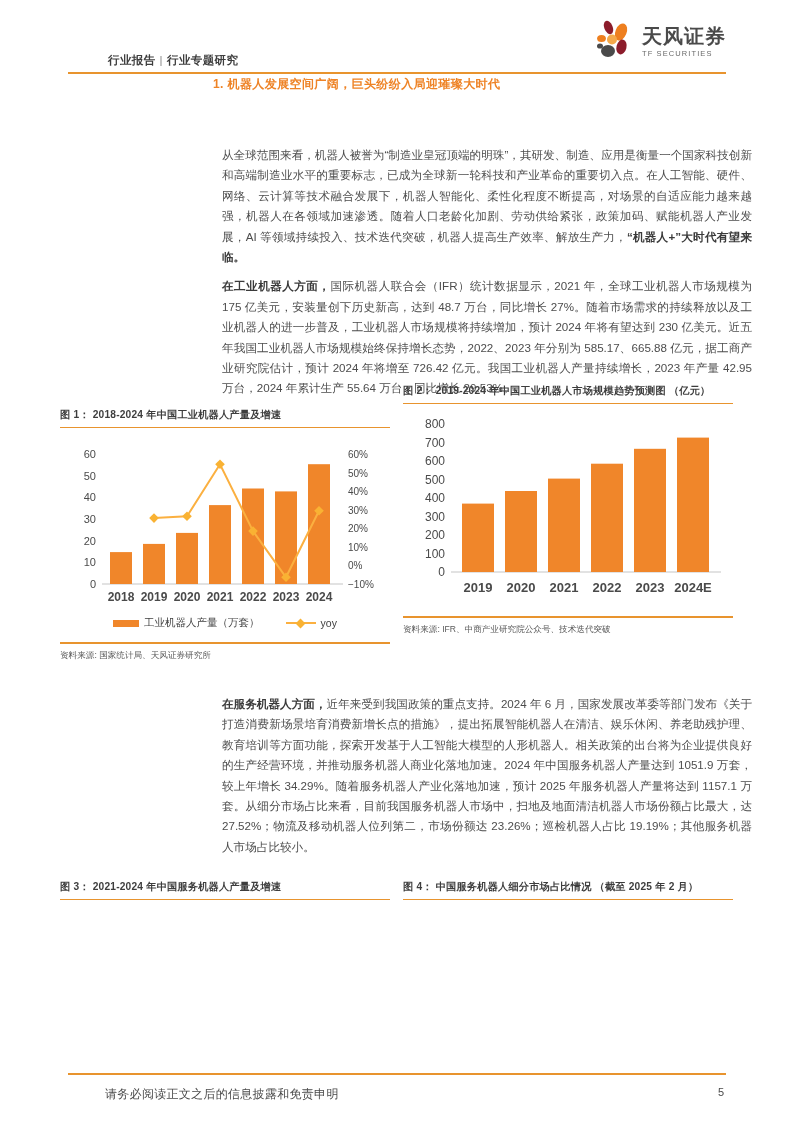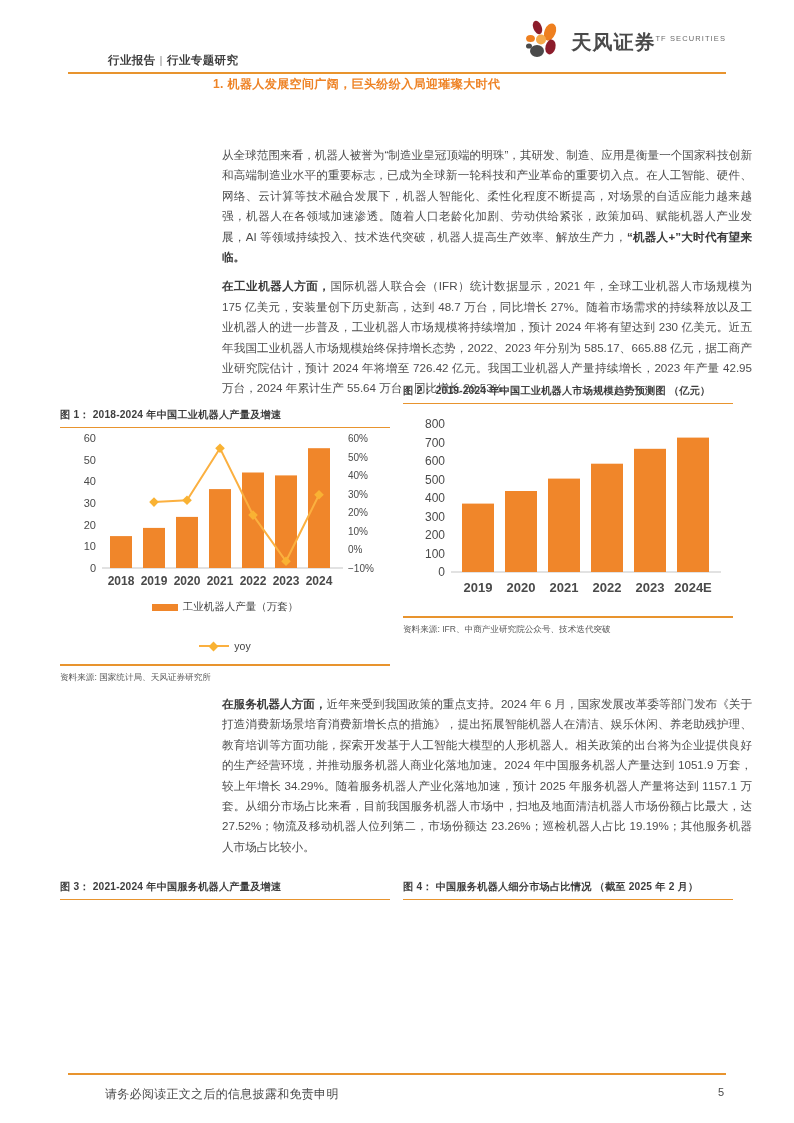--- a/index.html
+++ b/index.html
@@ -56,21 +56,21 @@
   }
   .logo-wrap {
     position: absolute;
     right: 0;
     top: -8px;
     display: flex;
     align-items: center;
     gap: 6px;
   }
   .logo-mark { width: 44px; height: 44px; display:block; }
-  .logo-text { display: flex; justify-content:center; }
+  .logo-text { display: flex; flex-direction: column; justify-content:center; }
   .logo-cn {
     font-size: 20px;
     font-weight: bold;
     color: #4a4a4a;
     letter-spacing: 1px;
     line-height: 1.05;
   }
   .logo-en {
     font-size: 7.5px;
     color: #6a6a6a;
@@ -160,21 +160,20 @@
     font-family: "Liberation Sans", sans-serif;
     fill: #4a4a4a;
   }
 
   .legend-row {
     display: flex;
     justify-content: center;
     align-items: center;
     gap: 26px;
     margin-top: 2px;
-    flex-direction: column;
   }
   .legend-item {
     display: flex;
     align-items: center;
     gap: 5px;
     font-size: 10.5px;
     color: #3f3f3f;
   }
   .legend-swatch-bar {
     width: 26px; height: 7px; background: #F0862A; display:inline-block;
@@ -250,21 +249,21 @@
 
   <div class="body-col" style="top:145px;">
     <p class="para"><span>从全球范围来看，机器人被誉为“制造业皇冠顶端的明珠”，其研发、制造、应用是衡量一个国家科技创新和高端制造业水平的重要标志，已成为全球新一轮科技和产业革命的重要切入点。在人工智能、硬件、网络、云计算等技术融合发展下，机器人智能化、柔性化程度不断提高，对场景的自适应能力越来越强，机器人在各领域加速渗透。随着人口老龄化加剧、劳动供给紧张，政策加码、赋能机器人产业发展，AI 等领域持续投入、技术迭代突破，机器人提高生产效率、解放生产力，</span><b>“机器人+”大时代有望来临。</b></p>
     <p class="para"><b>在工业机器人方面，</b><span>国际机器人联合会（IFR）统计数据显示，2021 年，全球工业机器人市场规模为 175 亿美元，安装量创下历史新高，达到 48.7 万台，同比增长 27%。随着市场需求的持续释放以及工业机器人的进一步普及，工业机器人市场规模将持续增加，预计 2024 年将有望达到 230 亿美元。近五年我国工业机器人市场规模始终保持增长态势，2022、2023 年分别为 585.17、665.88 亿元，据工商产业研究院估计，预计 2024 年将增至 726.42 亿元。我国工业机器人产量持续增长，2023 年产量 42.95 万台，2024 年累计生产 55.64 万台，同比增长 29.53%。</span></p>
   </div>
 
   <div class="fig" style="left:60px; top:408px; width:330px;">
     <div class="fig-title">图 1： 2018-2024 年中国工业机器人产量及增速</div>
     <div class="fig-rule"></div>
     <div class="fig-body">
-      <div class="chart" style="height:170px; margin-top:0;">
+      <div class="chart" style="height:170px; margin-top:16px;">
         <svg viewBox="0 0 330 170" preserveAspectRatio="none">
 
           <g class="tick-label" font-size="11" text-anchor="end">
             <text x="36" y="14">60</text>
             <text x="36" y="35.7">50</text>
             <text x="36" y="57.3">40</text>
             <text x="36" y="79">30</text>
             <text x="36" y="100.7">20</text>
             <text x="36" y="122.3">10</text>
             <text x="36" y="144">0</text>

